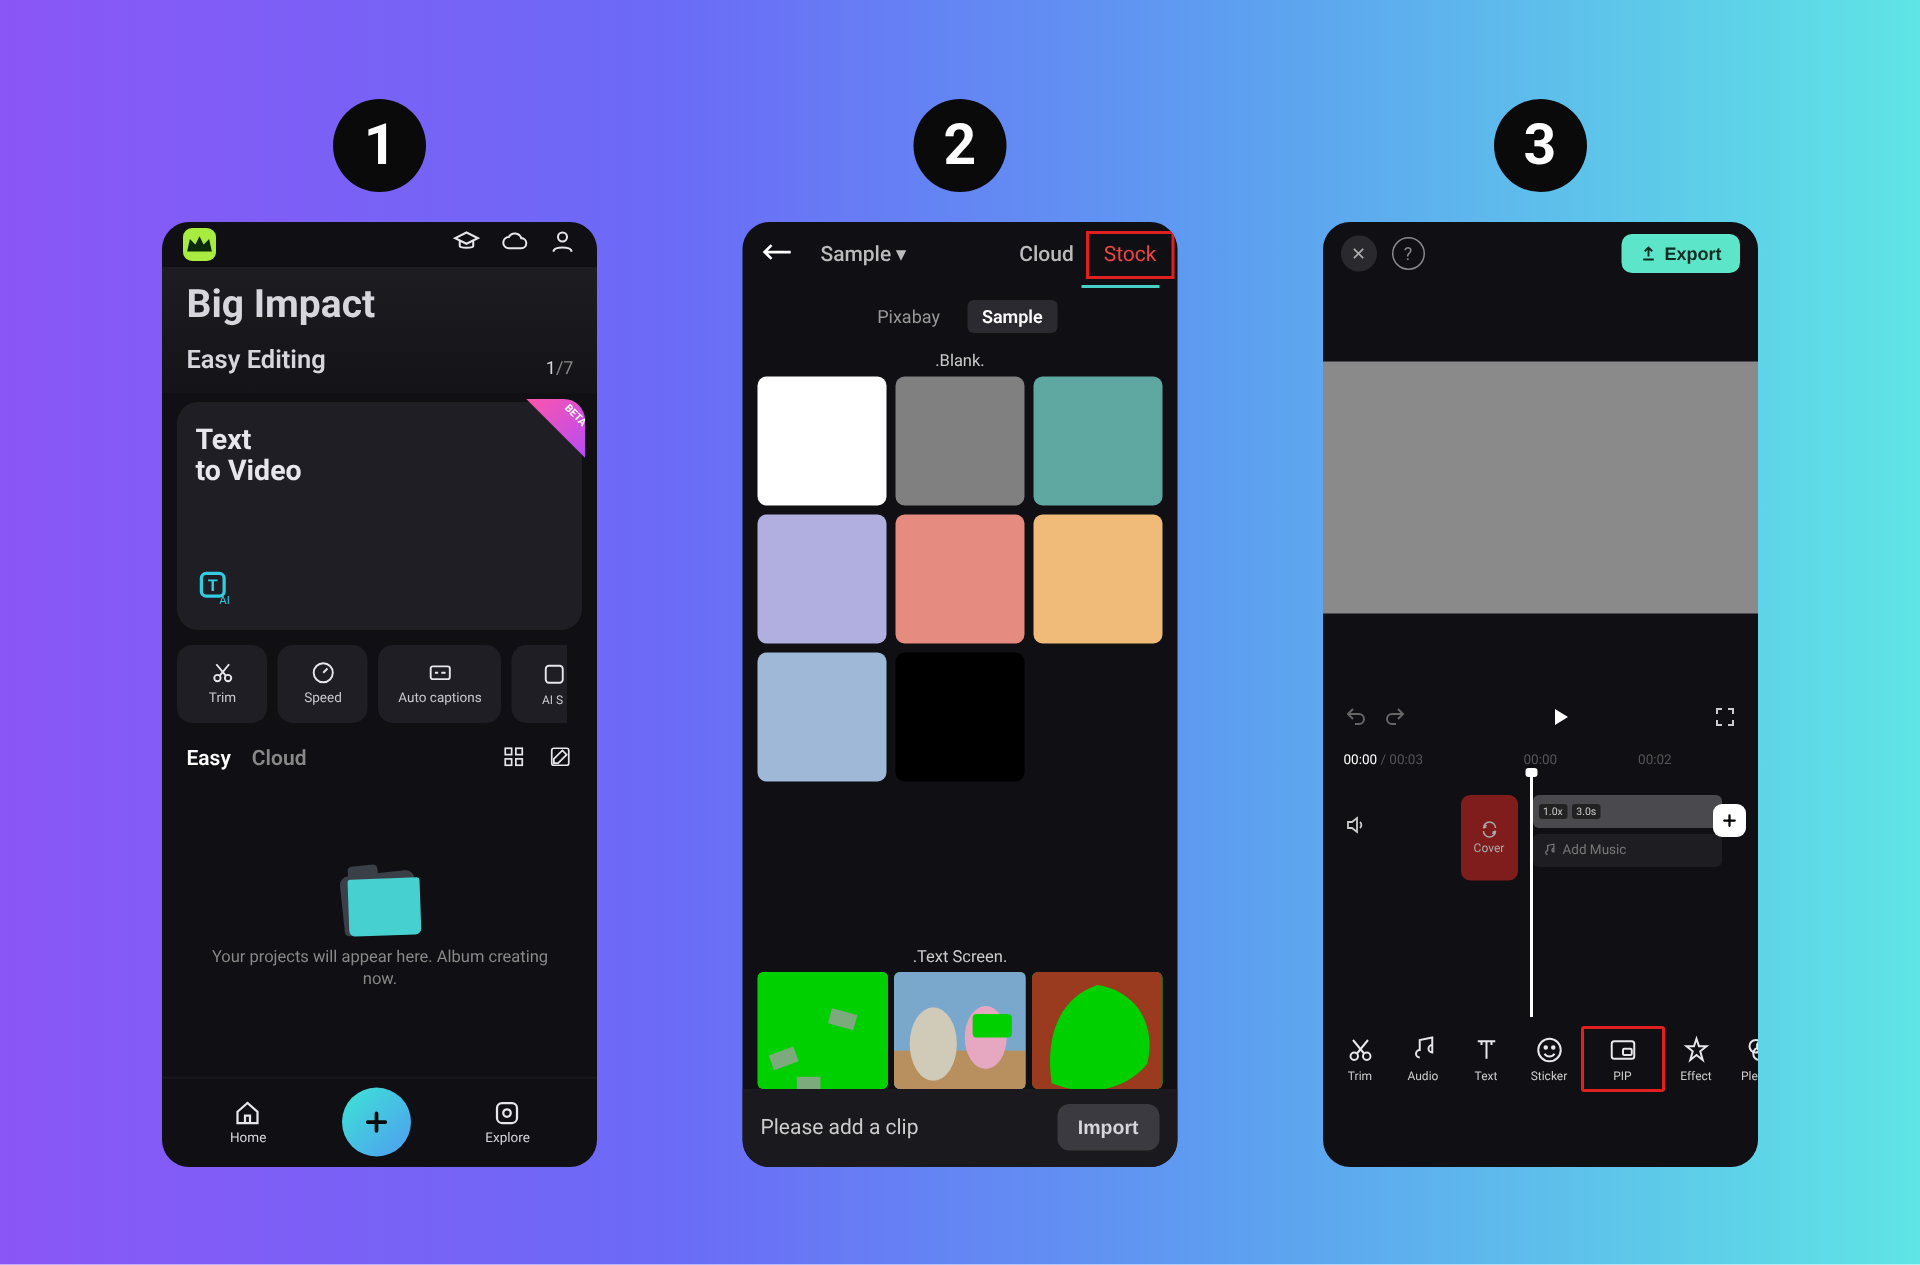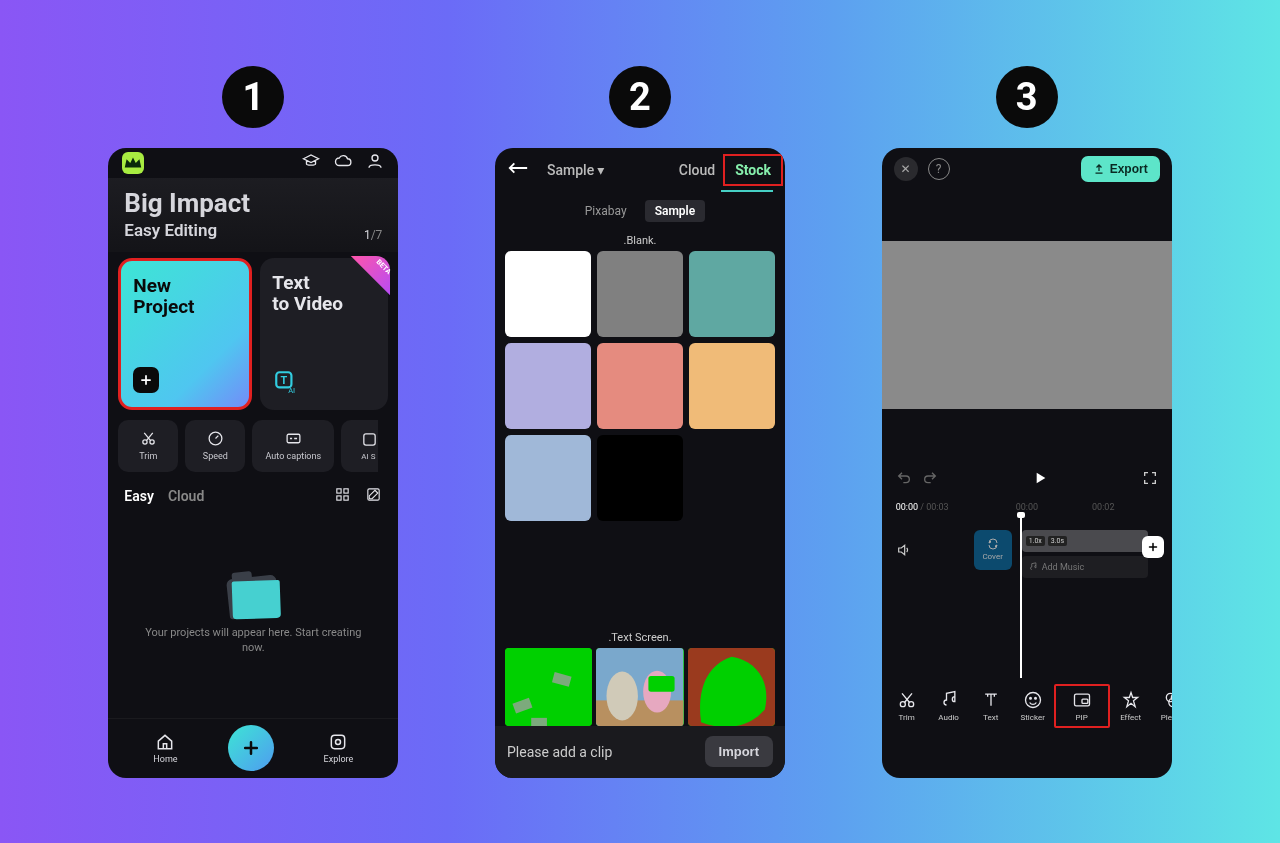--- a/index.html
+++ b/index.html
@@ -38,21 +38,21 @@
 }
 .p1-status-icons { display: flex; gap: 14px; align-items: center; }
 .p1-status-icons svg { width: 18px; height: 18px; stroke: #e6e6eb; fill: none; stroke-width: 1.8; }
 
 .p1-hero {
   padding: 10px 16px 12px;
   background: linear-gradient(180deg, rgba(30,30,35,0.9), rgba(20,20,24,0.95));
   position: relative;
 }
 .p1-hero-title { font-size: 26px; font-weight: 700; color: #d6d6dc; }
-.p1-hero-sub { font-size: 17px; font-weight: 600; color: #d6d6dc; margin-top: 2px; }
+.p1-hero-sub { font-size: 17px; font-weight: 600; color: #d6d6dc; margin-top: 12px; }
 .p1-pager { position: absolute; bottom: 10px; right: 16px; font-size: 12px; color: #d6d6dc; }
 .p1-pager .dim { color: #888; }
 
 .p1-cards { display: flex; gap: 8px; padding: 0 10px; margin-top: 6px; }
 .p1-card {
   flex: 1 1 0; height: 152px; border-radius: 14px; padding: 14px 12px;
   display: flex; flex-direction: column; justify-content: space-between; position: relative;
 }
 .p1-card-new {
   background: linear-gradient(135deg, #3de5d5 0%, #4fc6f0 70%, #738cf8 100%);
@@ -121,21 +121,21 @@
   background: linear-gradient(135deg, #3de5d5, #4f9cf0);
   display: flex; align-items: center; justify-content: center;
 }
 
 
 .p2-top {
   height: 44px; display: flex; align-items: center; padding: 0 12px; gap: 18px; position: relative;
 }
 .p2-back svg { width: 22px; height: 14px; stroke: #fff; stroke-width: 2; fill: none; }
 .p2-top-tab { font-size: 14px; color: #bbb; font-weight: 500; display: flex; align-items: center; gap: 3px; }
-.p2-top-tab.active { color: #86efac; font-weight: 700; }
+.p2-top-tab.active { color: #ef4444; font-weight: 400; }
 .p2-top-tab.active.hl { border: 2px solid #e02020; padding: 6px 10px; margin: -6px -10px; }
 .p2-top-sp { flex: 1; }
 .p2-underline-stock {
   position: absolute; bottom: 0; right: 12px; width: 52px; height: 2px; background: #46d0c5;
 }
 
 .p2-subtabs { display: flex; justify-content: center; gap: 8px; padding: 8px 0 6px; }
 .p2-subtab { font-size: 12px; color: #999; padding: 4px 10px; }
 .p2-subtab.active { color: #fff; font-weight: 600; background: #2a2a30; border-radius: 4px; }
 
@@ -200,22 +200,22 @@
   position: absolute; left: 138px; top: -2px; bottom: 0; width: 2px; background: #fff;
 }
 .p3-playhead::before {
   content: ""; position: absolute; top: -4px; left: -3px; width: 8px; height: 6px;
   background: #fff; border-radius: 2px;
 }
 .p3-mute { position: absolute; left: 14px; top: 24px; }
 .p3-mute svg { width: 16px; height: 16px; stroke: #ccc; fill: none; stroke-width: 1.8; }
 
 .p3-cover {
-  position: absolute; left: 92px; top: 12px; width: 38px; height: 40px;
-  background: #0c4a6e; border-radius: 6px; display: flex; flex-direction: column;
+  position: absolute; left: 92px; top: 12px; width: 38px; height: 57px;
+  background: #7f1d1d; border-radius: 6px; display: flex; flex-direction: column;
   align-items: center; justify-content: center; gap: 2px; font-size: 8px; color: #aaa;
 }
 .p3-cover svg { width: 12px; height: 12px; stroke: #aaa; fill: none; stroke-width: 2; }
 
 .p3-clip {
   position: absolute; left: 140px; top: 12px; width: 126px; height: 22px;
   background: #4a4a4e; border-radius: 4px; display: flex; align-items: center; padding: 0 4px; gap: 3px;
 }
 .p3-clip-badge {
   background: #222; color: #ccc; font-size: 7px; padding: 1px 3px; border-radius: 2px;
@@ -273,29 +273,20 @@
 
     <div class="p1-hero">
       <div class="p1-hero-title">Big Impact</div>
       <div class="p1-hero-sub">Easy Editing</div>
       <div class="p1-pager">
         <span>1</span><span class="dim">/7</span>
       </div>
     </div>
 
     <div class="p1-cards">
-      <div class="p1-card p1-card-new">
-        <div class="p1-card-label" style="white-space:pre-line">New
-Project</div>
-        <div class="p1-card-icon">
-          <svg viewBox="0 0 24 24" width="14" height="14">
-              <path d="M12 5 V19 M5 12 H19" stroke="#fff" stroke-width="3" stroke-linecap="round"></path>
-            </svg>
-        </div>
-      </div>
       <div class="p1-card p1-card-text">
         <div class="p1-beta">
             <span>BETA</span>
           </div>
         <div class="p1-card-label" style="white-space:pre-line">Text
 to Video</div>
         <div class="p1-card-icon">
           <svg viewBox="0 0 24 24" width="26" height="26">
               <rect x="3" y="3" width="14" height="14" rx="3" stroke="#32cde0" stroke-width="2" fill="none"></rect>
               <text x="7" y="14" font-size="10" fill="#32cde0" font-weight="700">T</text>
@@ -350,21 +341,21 @@
               <rect x="4" y="4" width="16" height="16" rx="2"></rect>
               <path d="M14 6 L18 10 L10 18 L6 18 L6 14 Z"></path>
             </svg></span>
       </div>
     </div>
 
     <div class="p1-empty">
       <div class="p1-folder">
           <div class="p1-folder-inner"></div>
         </div>
-      <div class="p1-empty-text">Your projects will appear here. Start creating now.</div>
+      <div class="p1-empty-text">Your projects will appear here. Album creating now.</div>
     </div>
 
     <div class="p1-nav">
       <div class="p1-nav-item">
         <svg viewBox="0 0 24 24">
             <path d="M4 11 L12 4 L20 11 V20 H4 Z M10 20 V14 H14 V20"></path>
           </svg>
         <span>Home</span>
       </div>
       <div class="p1-nav-fab">

